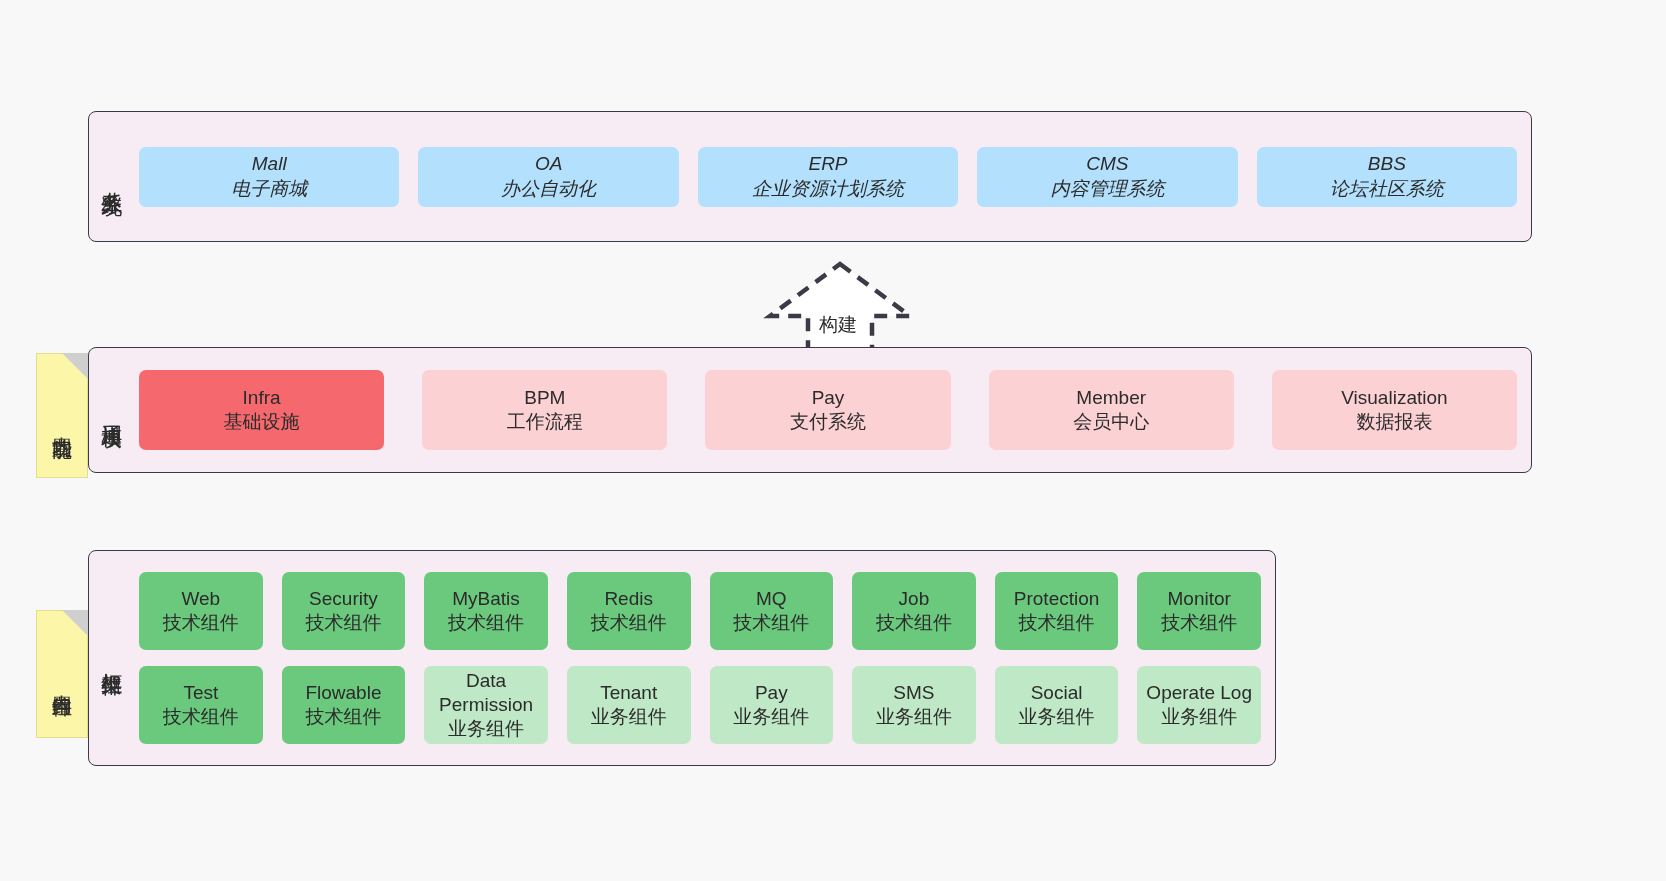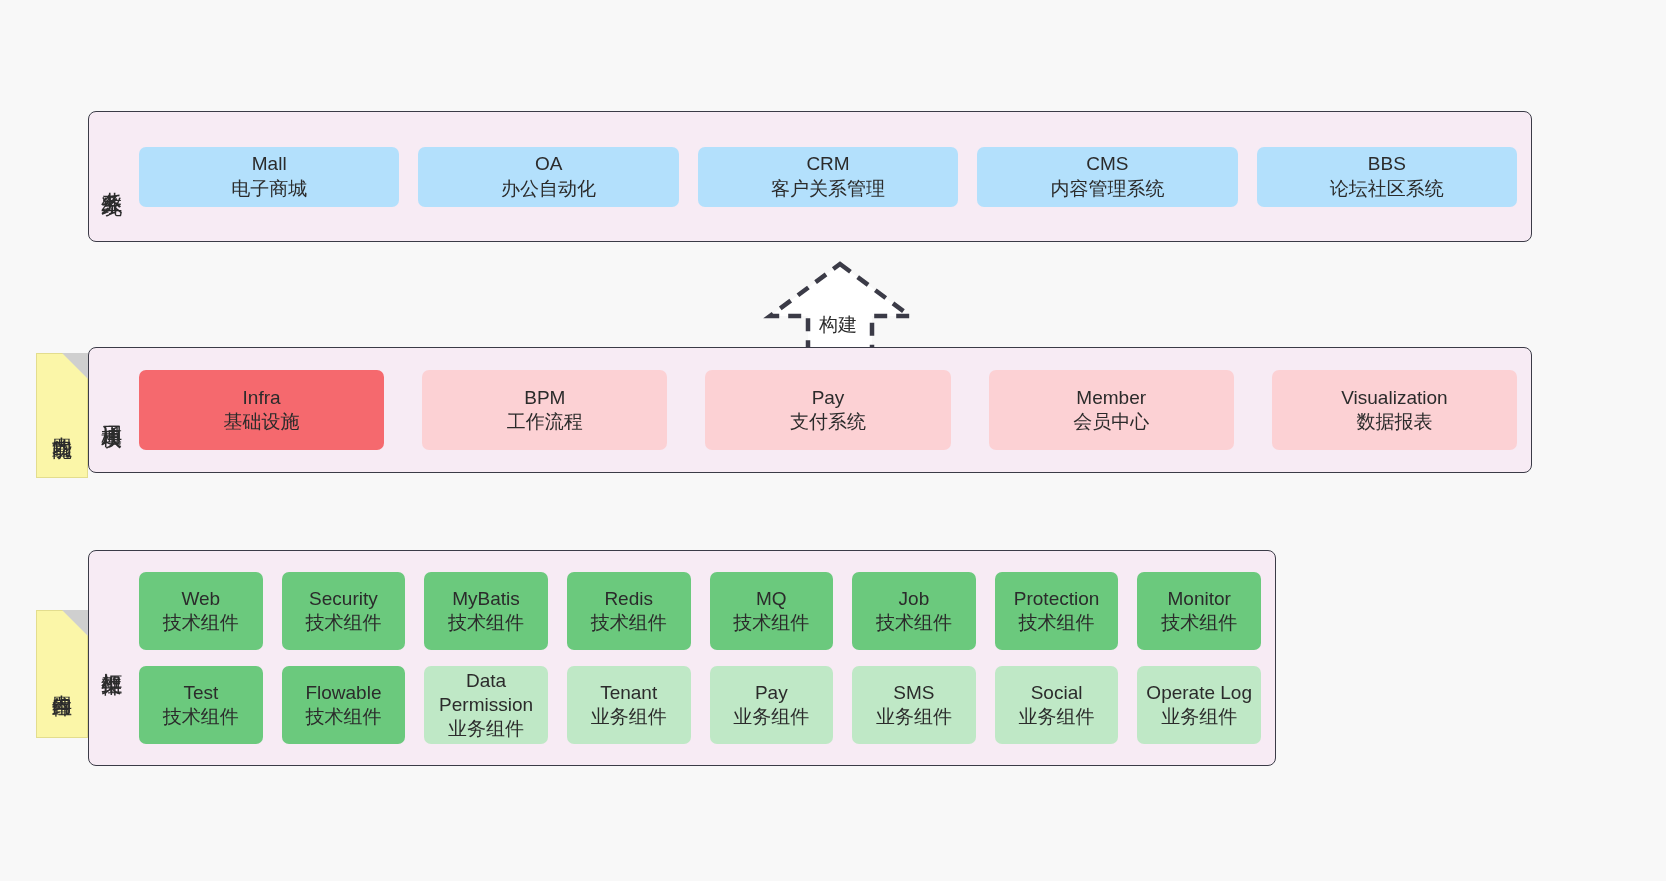--- a/index.html
+++ b/index.html
@@ -86,21 +86,21 @@
   .c-green       { background: #6bc97d; }
   .c-lightgreen  { background: #bfe8c6; }
 
   
   #layer-business {
     left: 88px;
     top: 111px;
     width: 1444px;
     height: 131px;
   }
-  #layer-business .card { height: 60px; }
+  #layer-business .card { height: 60px; font-style: italic; }
 
   
   #layer-common {
     left: 88px;
     top: 347px;
     width: 1444px;
     height: 126px;
   }
   #layer-common .card { height: 80px; }
 
@@ -200,22 +200,22 @@
       <div class="row">
         <div class="card c-blue">
           <span class="t1">Mall</span>
           <span class="t2">电子商城</span>
         </div>
         <div class="card c-blue">
           <span class="t1">OA</span>
           <span class="t2">办公自动化</span>
         </div>
         <div class="card c-blue">
-          <span class="t1">CRM</span>
-          <span class="t2">客户关系管理</span>
+          <span class="t1">ERP</span>
+          <span class="t2">企业资源计划系统</span>
         </div>
         <div class="card c-blue">
           <span class="t1">CMS</span>
           <span class="t2">内容管理系统</span>
         </div>
         <div class="card c-blue">
           <span class="t1">BBS</span>
           <span class="t2">论坛社区系统</span>
         </div>
       </div>

